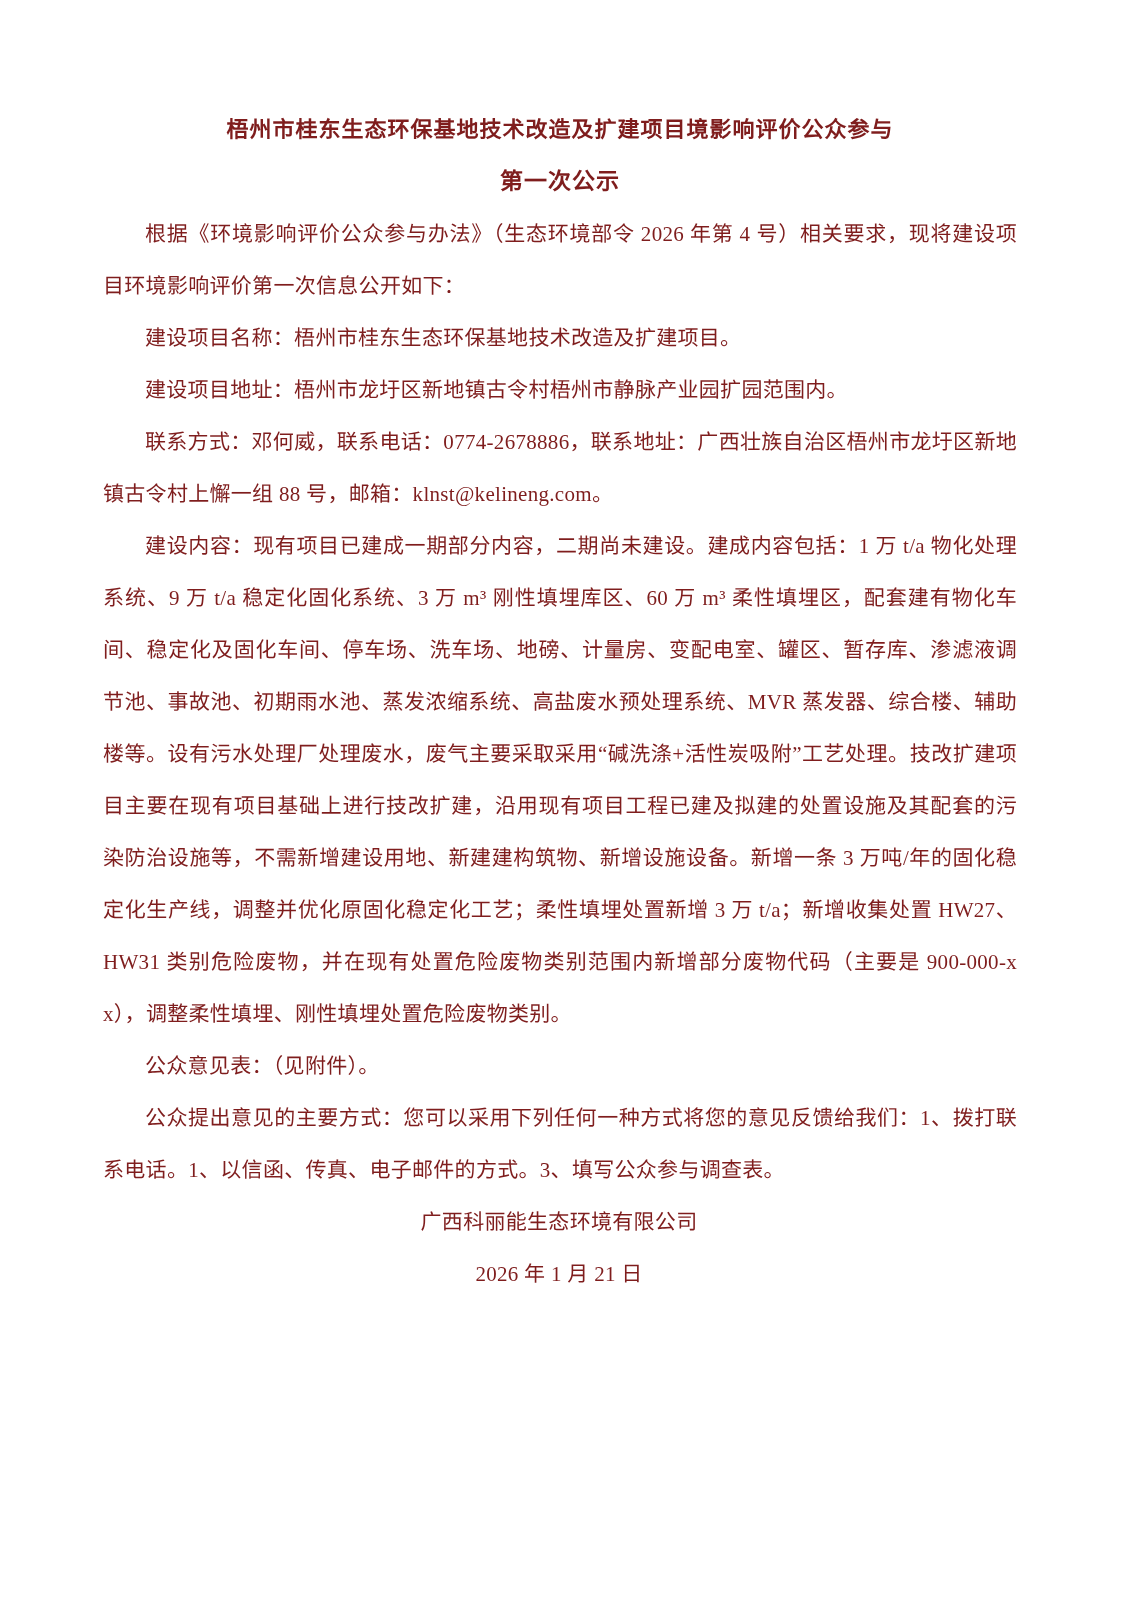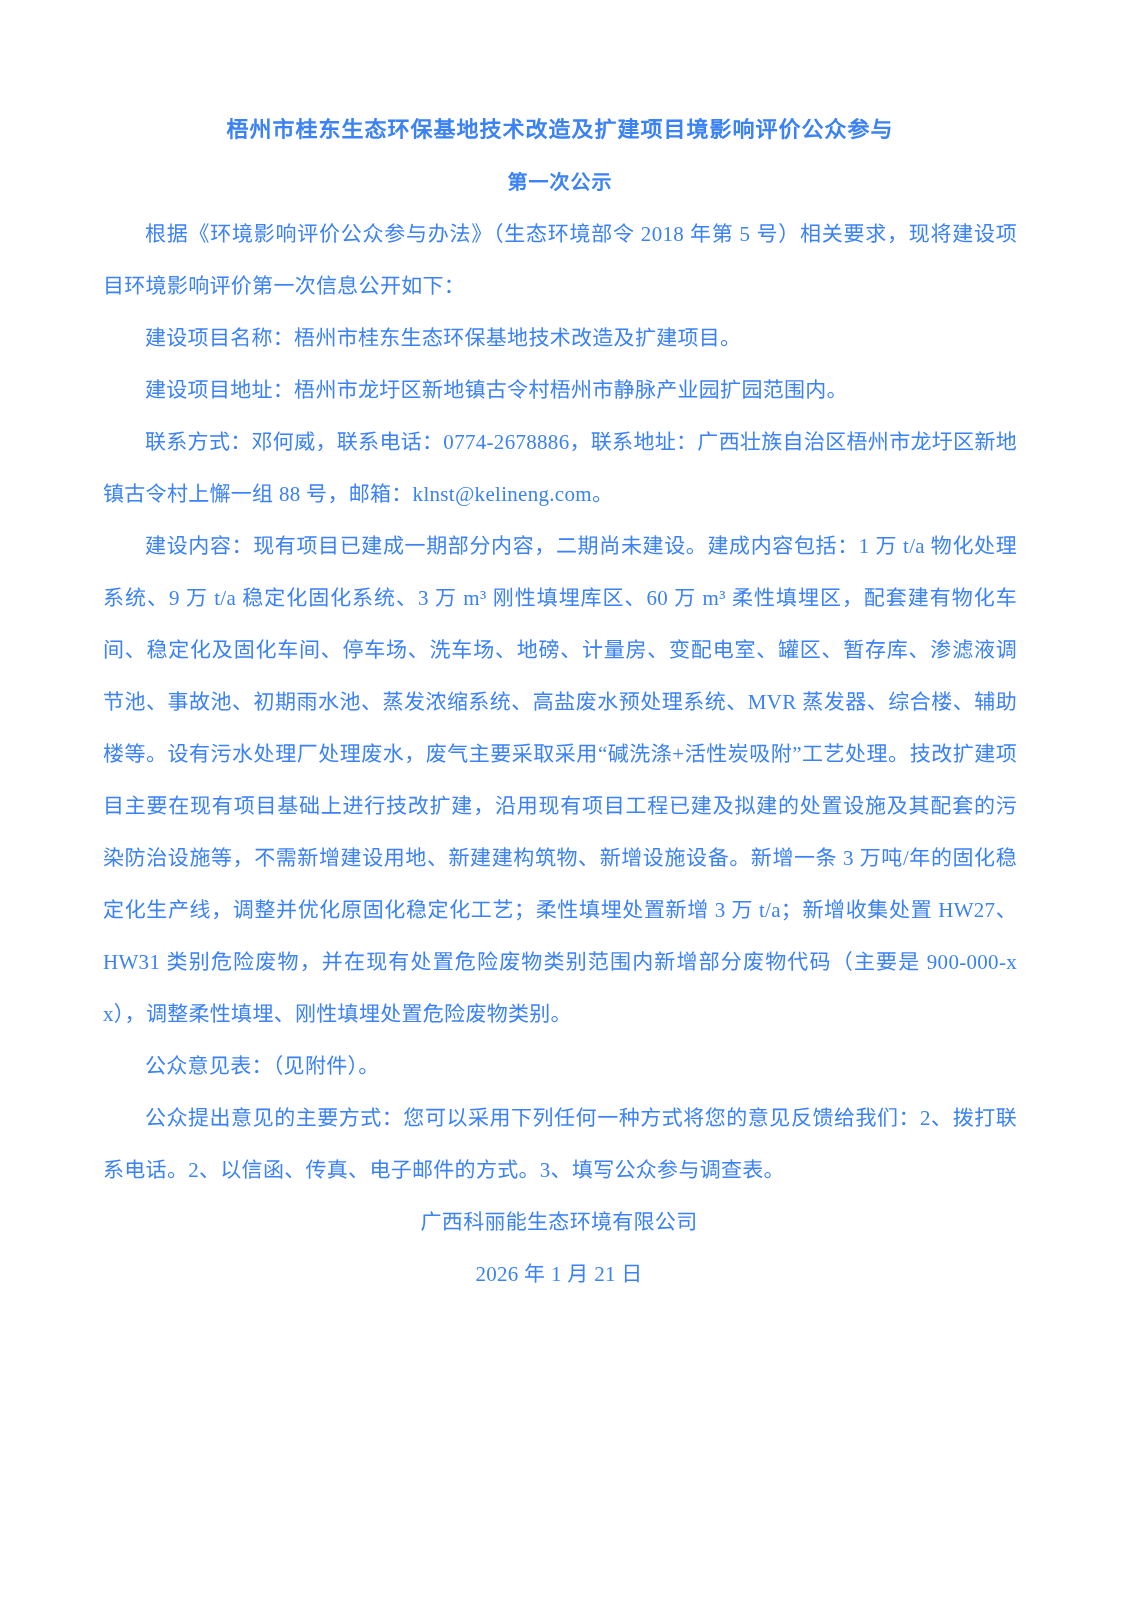--- a/index.html
+++ b/index.html
@@ -7,36 +7,36 @@
     margin: 0;
     padding: 0;
     background: #ffffff;
   }
   .page {
     position: relative;
     width: 1131px;
     height: 1600px;
     margin: 0 auto;
     background: #ffffff;
-    color: #3b82f6;
+    color: #7f1d1d;
     font-family: "Liberation Serif", "DejaVu Serif", serif;
     padding: 104px 114px 0 103px;
     overflow: hidden;
   }
   .doc-title {
     margin: 0;
     font-size: 22px;
     font-weight: bold;
     text-align: center;
     line-height: 52px;
     letter-spacing: 1px;
   }
   .doc-subtitle {
     margin: 0;
-    font-size: 20px;
+    font-size: 23px;
     font-weight: bold;
     text-align: center;
     line-height: 52px;
     letter-spacing: 1px;
   }
   .para {
     margin: 0;
     font-size: 21px;
     line-height: 52px;
     text-align: justify;
@@ -55,32 +55,32 @@
     letter-spacing: 0.3px;
   }
 </style>
 </head>
 <body>
 
 <div class="page">
   <h1 class="doc-title">梧州市桂东生态环保基地技术改造及扩建项目境影响评价公众参与</h1>
   <h2 class="doc-subtitle">第一次公示</h2>
 
-  <p class="para">根据《环境影响评价公众参与办法》（生态环境部令 2018 年第 5 号）相关要求，现将建设项目环境影响评价第一次信息公开如下：</p>
+  <p class="para">根据《环境影响评价公众参与办法》（生态环境部令 2026 年第 4 号）相关要求，现将建设项目环境影响评价第一次信息公开如下：</p>
 
   <p class="para">建设项目名称：梧州市桂东生态环保基地技术改造及扩建项目。</p>
 
   <p class="para">建设项目地址：梧州市龙圩区新地镇古令村梧州市静脉产业园扩园范围内。</p>
 
   <p class="para">联系方式：邓何威，联系电话：0774-2678886，联系地址：广西壮族自治区梧州市龙圩区新地镇古令村上懈一组 88 号，邮箱：klnst@kelineng.com。</p>
 
   <p class="para">建设内容：现有项目已建成一期部分内容，二期尚未建设。建成内容包括：1 万 t/a 物化处理系统、9 万 t/a 稳定化固化系统、3 万 m³ 刚性填埋库区、60 万 m³ 柔性填埋区，配套建有物化车间、稳定化及固化车间、停车场、洗车场、地磅、计量房、变配电室、罐区、暂存库、渗滤液调节池、事故池、初期雨水池、蒸发浓缩系统、高盐废水预处理系统、MVR 蒸发器、综合楼、辅助楼等。设有污水处理厂处理废水，废气主要采取采用“碱洗涤+活性炭吸附”工艺处理。技改扩建项目主要在现有项目基础上进行技改扩建，沿用现有项目工程已建及拟建的处置设施及其配套的污染防治设施等，不需新增建设用地、新建建构筑物、新增设施设备。新增一条 3 万吨/年的固化稳定化生产线，调整并优化原固化稳定化工艺；柔性填埋处置新增 3 万 t/a；新增收集处置 HW27、HW31 类别危险废物，并在现有处置危险废物类别范围内新增部分废物代码（主要是 900-000-xx），调整柔性填埋、刚性填埋处置危险废物类别。</p>
 
 
   <p class="para">公众意见表：（见附件）。</p>
 
-  <p class="para">公众提出意见的主要方式：您可以采用下列任何一种方式将您的意见反馈给我们：2、拨打联系电话。2、以信函、传真、电子邮件的方式。3、填写公众参与调查表。</p>
+  <p class="para">公众提出意见的主要方式：您可以采用下列任何一种方式将您的意见反馈给我们：1、拨打联系电话。1、以信函、传真、电子邮件的方式。3、填写公众参与调查表。</p>
 
 
   <p class="sig-line">广西科丽能生态环境有限公司</p>
 
   <p class="sig-line">2026 年 1 月 21 日</p>
 </div>
 
 </body></html>

